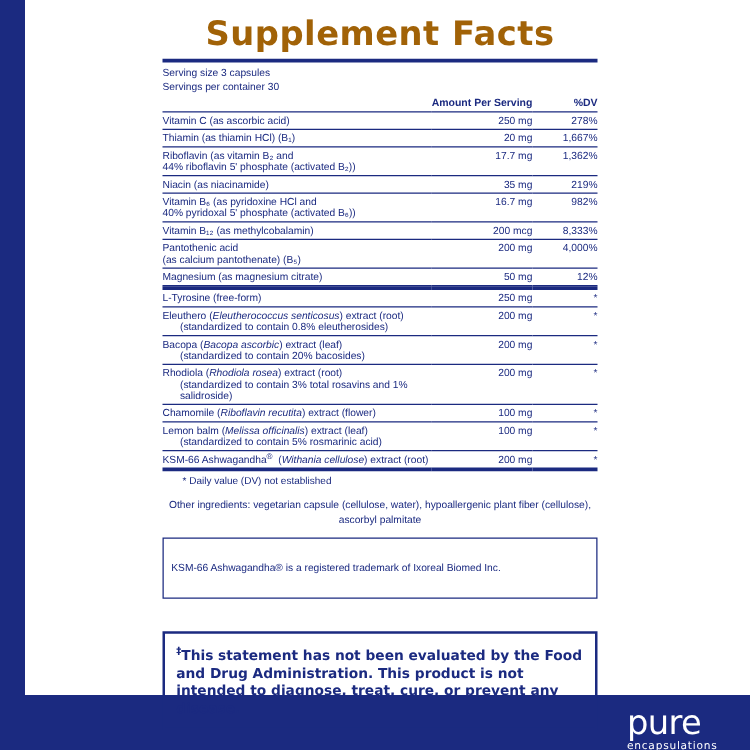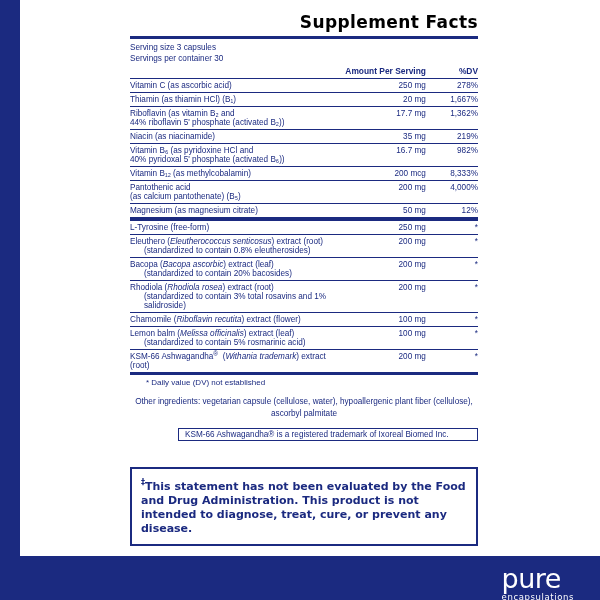--- a/index.html
+++ b/index.html
@@ -37,25 +37,25 @@
     height: 44px;
     background: #1b2a80;
   }
   .panel {
     position: absolute;
     left: 130px;
     top: 8px;
     width: 348px;
   }
   .title {
-    font-size: 17px;
+    font-size: 27px;
     font-weight: bold;
     letter-spacing: 0.4px;
-    color: #000000;
-    text-align: right;
+    color: #a16207;
+    text-align: center;
     margin: 4px 0 4px 0;
     font-family: "DejaVu Sans", sans-serif;
   }
   .rule-thick {
     border-top: 3px solid #1b2a80;
     margin: 2px 0 3px 0;
   }
   .serving-line {
     font-size: 8.2px;
     line-height: 11px;
@@ -100,23 +100,22 @@
   .other {
     font-size: 8.2px;
     line-height: 11.5px;
     margin-top: 9px;
     padding: 0 2px;
     text-align: center;
   }
   .tm-box {
     margin-top: 9px;
     border: 1px solid #1b2a80;
-    padding: 1px 6px;
+    padding: 19px 6px;
     font-size: 8.2px;
-    margin-left: 48px;
   }
   .statement {
     margin-top: 26px;
     border: 2px solid #1b2a80;
     padding: 7px 9px 8px 9px;
     font-size: 11px;
     font-weight: bold;
     line-height: 14px;
     font-family: "DejaVu Sans", sans-serif;
   }
@@ -290,21 +289,21 @@
           <td class="c-name">
             <span class="sub">Lemon balm (<em>Melissa officinalis</em>) extract (leaf)</span>
             <span class="sub indent">(standardized to contain 5% rosmarinic acid)</span>
           </td>
           <td class="c-amt">100 mg</td>
           <td class="c-dv">*</td>
         </tr>
 
         <tr>
           <td class="c-name">
-            <span class="sub">KSM-66 Ashwagandha<sup>®</sup>&nbsp; (<em>Withania trademark</em>) extract (root)</span>
+            <span class="sub">KSM-66 Ashwagandha<sup>®</sup>&nbsp; (<em>Withania cellulose</em>) extract (root)</span>
           </td>
           <td class="c-amt">200 mg</td>
           <td class="c-dv">*</td>
         </tr>
 
         <tr class="sep-thick">
             <td colspan="3"></td>
           </tr>
       </tbody>
     </table>

